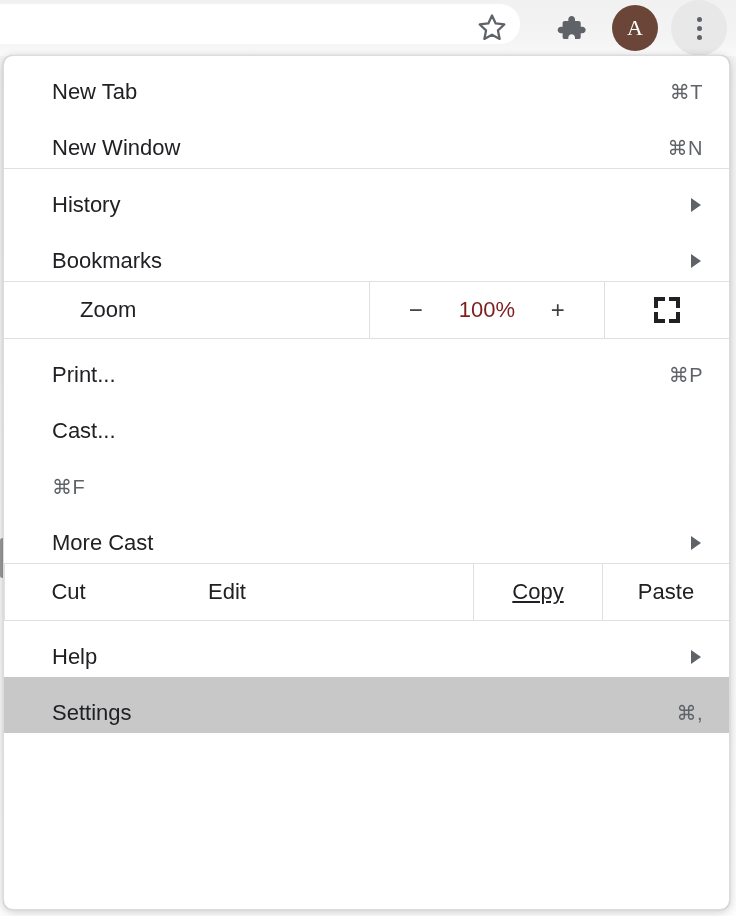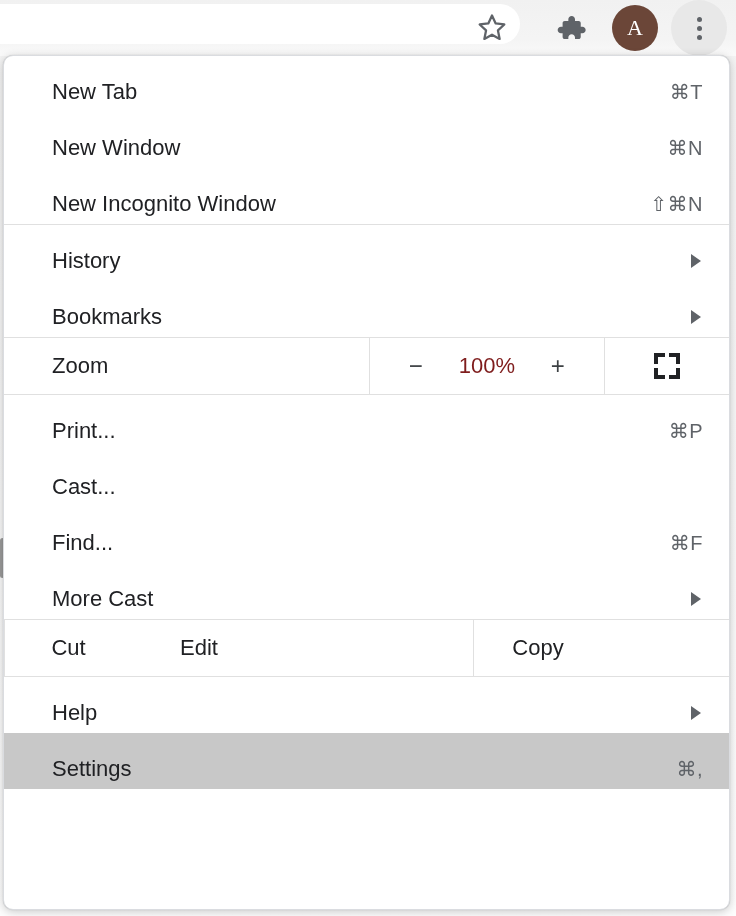--- a/index.html
+++ b/index.html
@@ -136,21 +136,21 @@
     align-items: center;
     justify-content: center;
     font-size: 22px;
     color: #202124;
     border-left: 1px solid #e0e0e0;
     cursor: default;
   }
   .split-row .cell.lead {
     border-left: none;
     justify-content: flex-start;
-    padding-left: 48px;
+    padding-left: 76px;
   }
 
   
   #zoom-row .lead            { width: 365px; }
   #zoom-row .zoom-controls   { width: 236px; gap: 0; }
   #zoom-row .fullscreen-cell { width: 125px; }
 
   .zoom-controls {
     display: flex;
     align-items: center;
@@ -180,21 +180,21 @@
     border: 4px solid #202124;
   }
   .fs-icon .tl { left: 0;  top: 0;    border-right: none; border-bottom: none; }
   .fs-icon .tr { right: 0; top: 0;    border-left:  none; border-bottom: none; }
   .fs-icon .bl { left: 0;  bottom: 0; border-right: none; border-top:    none; }
   .fs-icon .br { right: 0; bottom: 0; border-left:  none; border-top:    none; }
 
   
   #edit-row .lead  { width: 341px; }
   #edit-row .cut   { width: 128px; }
-  #edit-row .copy  { width: 129px; }
+  #edit-row .copy  { width: 129px; text-decoration: underline; }
   #edit-row .paste { width: 127px; }
 </style>
 </head>
 <body>
 
 <div id="toolbar">
   <div id="omnibox-tail"></div>
 
   <div class="tb-btn" id="bookmark-star-button">
     <svg width="34" height="34" viewBox="0 0 24 24">
@@ -230,24 +230,20 @@
 <div id="chrome-menu">
 
   <div class="section">
     <div class="menu-item">
       <span class="label">New Tab</span>
       <span class="shortcut">⌘T</span>
     </div>
     <div class="menu-item">
       <span class="label">New Window</span>
       <span class="shortcut">⌘N</span>
-    </div>
-    <div class="menu-item">
-      <span class="label">New Incognito Window</span>
-      <span class="shortcut">⇧⌘N</span>
     </div>
   </div>
 
   <div class="section">
     <div class="menu-item">
       <span class="label">History</span>
       <span class="arrow"></span>
     </div>
     <div class="menu-item">
       <span class="label">Bookmarks</span>
@@ -277,34 +273,34 @@
   <div class="section">
     <div class="menu-item">
       <span class="label">Print...</span>
       <span class="shortcut">⌘P</span>
     </div>
     <div class="menu-item">
       <span class="label">Cast...</span>
       <span class="shortcut"></span>
     </div>
     <div class="menu-item">
-      <span class="label">Find...</span>
       <span class="shortcut">⌘F</span>
     </div>
     <div class="menu-item">
       <span class="label">More Cast</span>
       <span class="arrow"></span>
     </div>
   </div>
 
   <div class="section">
     <div class="split-row" id="edit-row">
       <div class="cell cut">Cut</div>
       <div class="cell lead">Edit</div>
       <div class="cell copy">Copy</div>
+      <div class="cell paste">Paste</div>
     </div>
   </div>
 
   <div class="section">
     <div class="menu-item">
       <span class="label">Help</span>
       <span class="arrow"></span>
     </div>
     <div class="menu-item selected">
       <span class="label">Settings</span>

